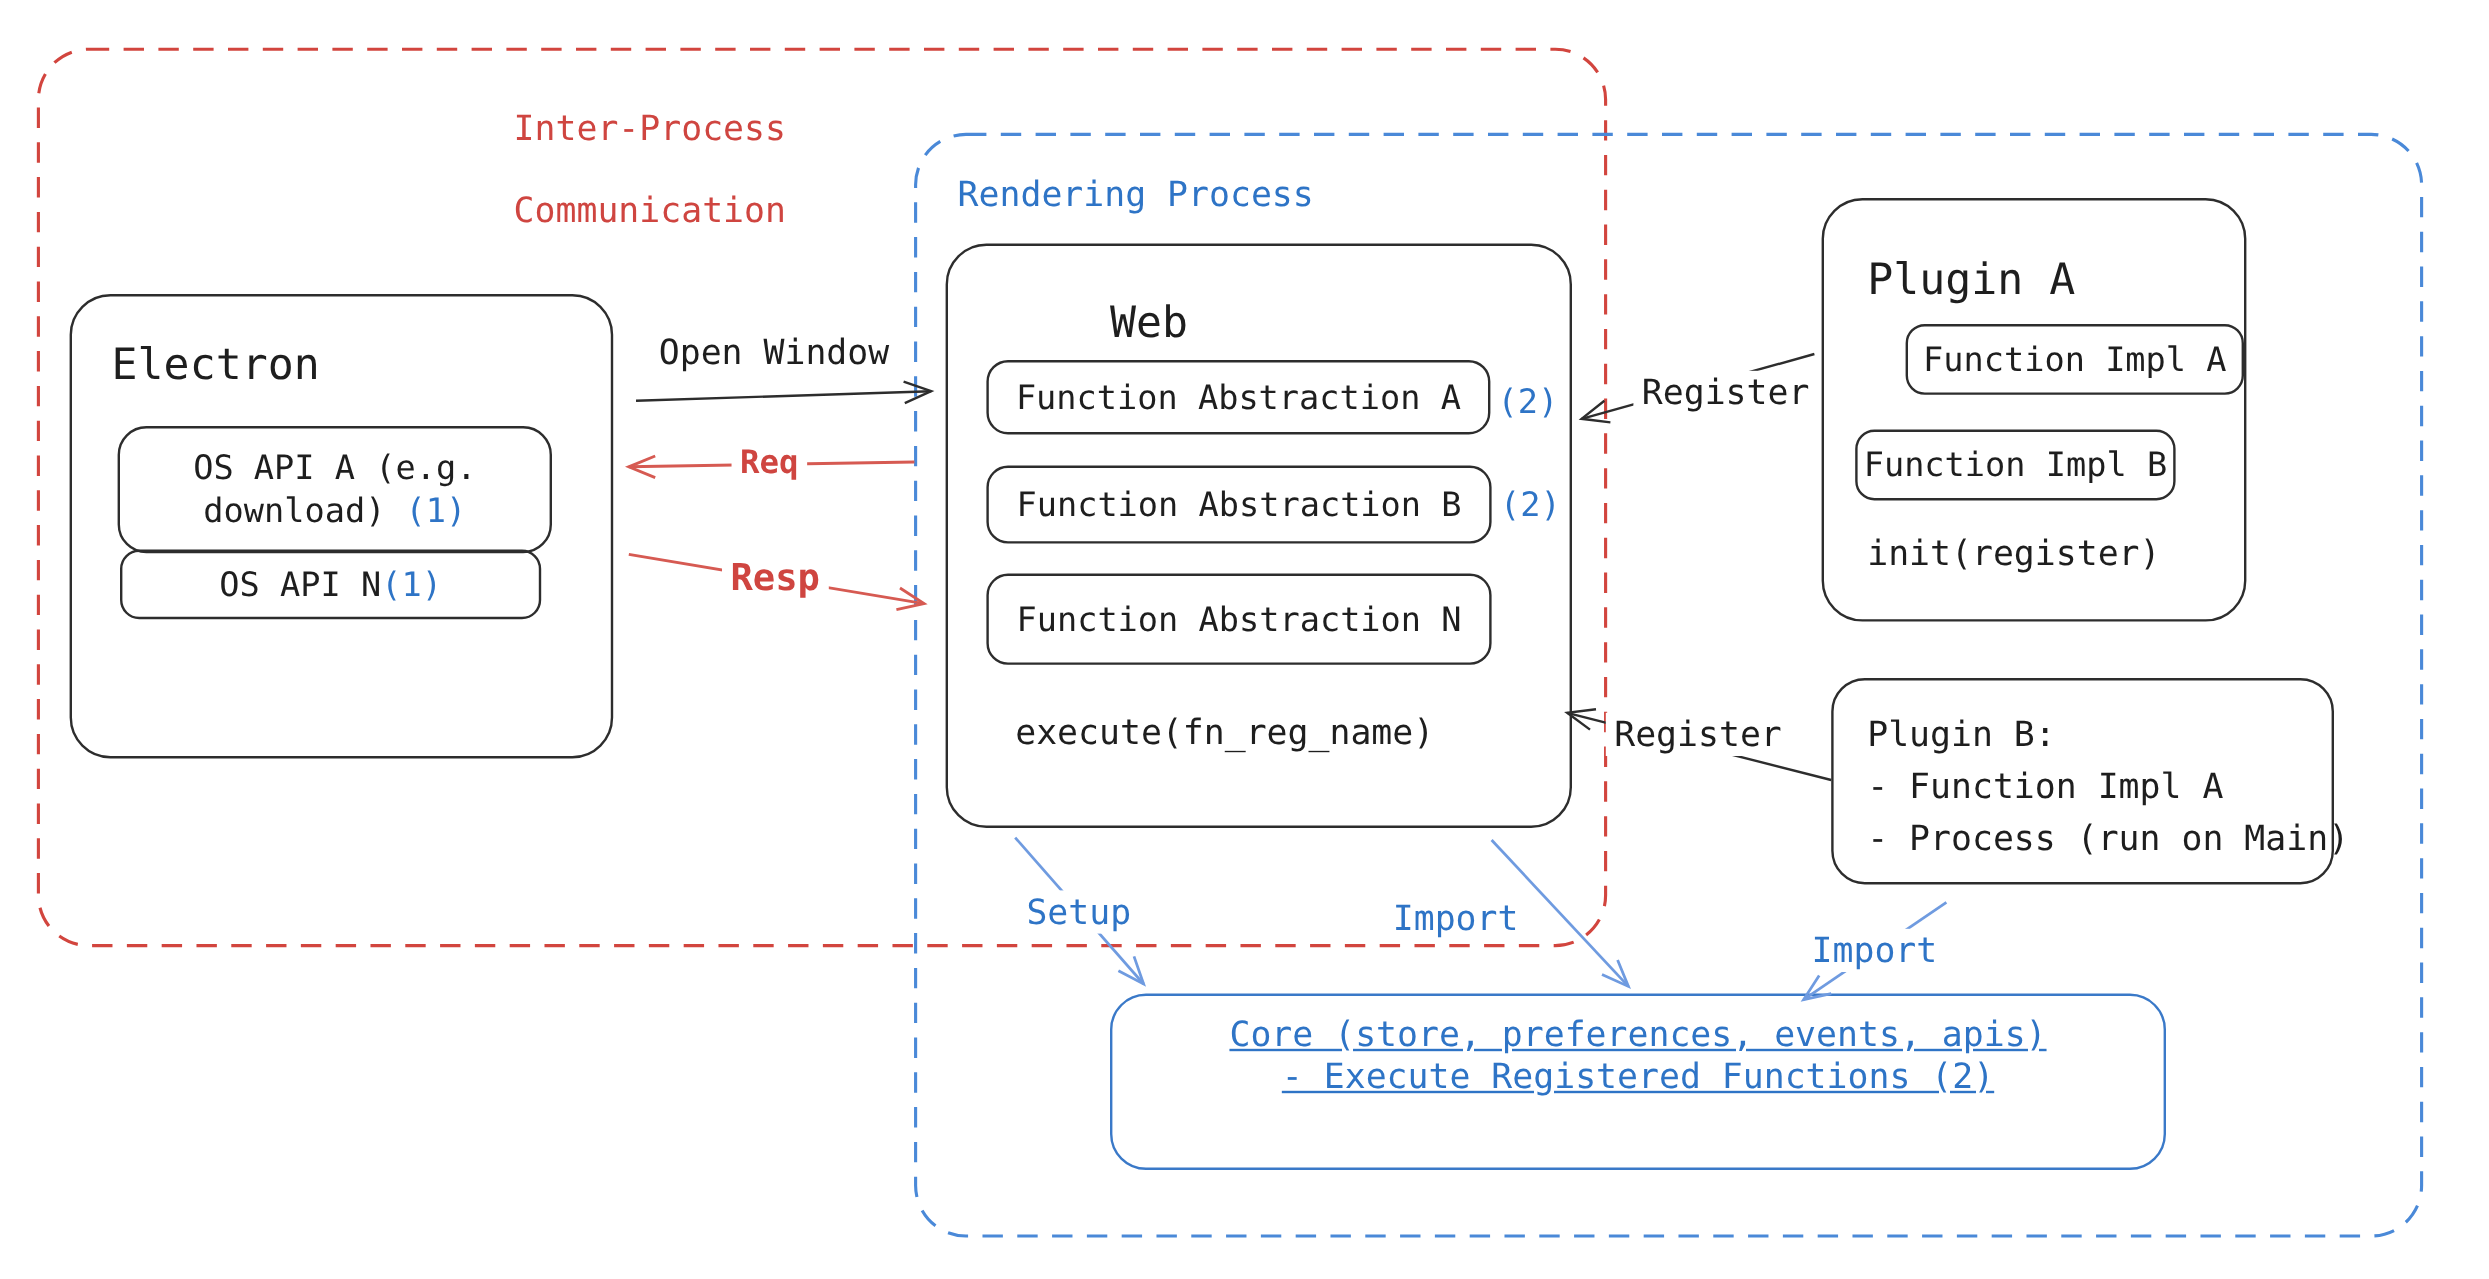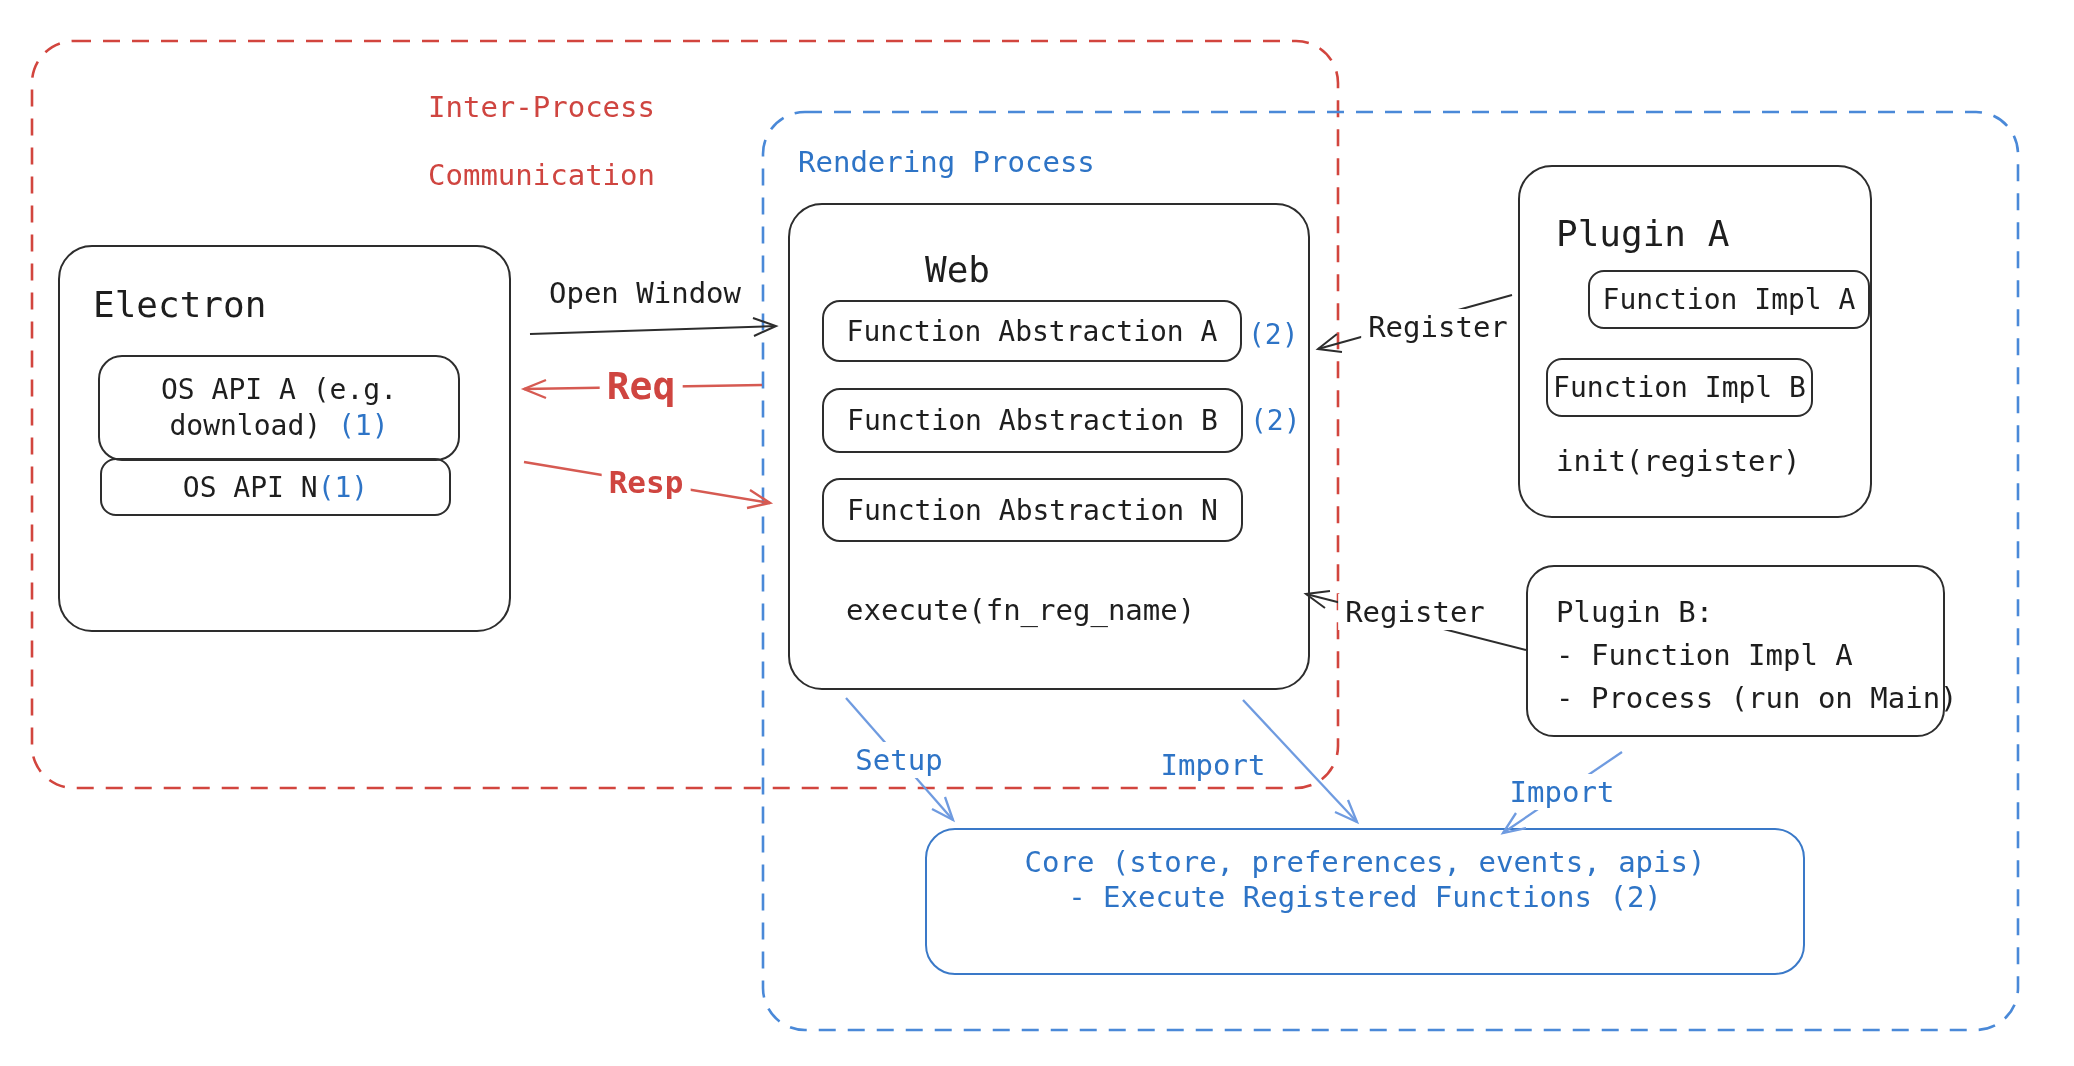--- a/index.html
+++ b/index.html
@@ -50,34 +50,34 @@
 
 <div class="box z10" style="left:788px;top:203px;width:522px;height:487px;"></div>
 <div class="boxtitle z10" style="left:925px;top:249px;">Web</div>
 
 <div class="smallbox z10" style="left:822px;top:300px;width:420px;height:62px;border-radius:18px;">Function Abstraction A</div>
 <div class="badge" style="left:1248px;top:318px;">(2)</div>
 
 <div class="smallbox z10" style="left:822px;top:388px;width:421px;height:65px;border-radius:18px;">Function Abstraction B</div>
 <div class="badge" style="left:1250px;top:404px;">(2)</div>
 
-<div class="smallbox z10" style="left:822px;top:478px;width:421px;height:64px;border-radius:18px;">Function Abstraction N</div>
+<div class="smallbox z10" style="left:822px;top:478px;width:421px;height:76px;border-radius:18px;">Function Abstraction N</div>
 
 <div class="lbl" style="left:846px;top:594px;">execute(fn_reg_name)</div>
 
 <div class="box z10" style="left:1518px;top:165px;width:354px;height:353px;"></div>
 <div class="boxtitle z10" style="left:1556px;top:213px;">Plugin A</div>
 <div class="smallbox z10" style="left:1540px;top:270px;width:282px;height:59px;margin-left:48px;">Function Impl A</div>
 <div class="smallbox z10" style="left:1546px;top:358px;width:267px;height:59px;">Function Impl B</div>
 <div class="lbl" style="left:1556px;top:445px;">init(register)</div>
 
 <div class="box z10" style="left:1526px;top:565px;width:419px;height:172px;border-radius:28px;"></div>
 <div class="lbl" style="left:1556px;top:591px;line-height:43px;"><span>Plugin B:</span><br><span>- Function Impl A</span><br><span>- Process (run on Main)</span></div>
 
-<div class="corebox z10" style="left:925px;top:828px;width:880px;height:147px;">
+<div class="corebox z10" style="left:925px;top:828px;width:880px;height:147px;text-decoration:underline;">
   <div>Core (store, preferences, events, apis)</div>
   <div>- Execute Registered Functions (2)</div>
 </div>
 
 <svg class="overlay" width="2074" height="1066" viewBox="0 0 2074 1066">
 
   <g stroke="#2d2d2d" stroke-width="2" fill="none">
     <path d="M530,334 L776,326"></path>
     <path d="M754,336 L776,326 L753,318"></path>
   </g>
@@ -112,19 +112,19 @@
     <path d="M1335,812 L1357,822 L1348,800"></path>
   </g>
 
   <g stroke="#6f9be0" stroke-width="2.3" fill="none">
     <path d="M1622,752 L1503,833"></path>
     <path d="M1516,813 L1503,833 L1526,828"></path>
   </g>
 </svg>
 
 <div class="arrowlbl" style="left:645px;top:293px;background:transparent;">Open Window</div>
-<div class="arrowlbl red" style="left:641px;top:386px;font-size:38px;font-weight:600;">Req</div>
+<div class="arrowlbl red" style="left:641px;top:386px;font-size:27px;font-weight:600;">Req</div>
 <div class="arrowlbl red" style="left:646px;top:482px;font-size:31px;font-weight:600;">Resp</div>
 <div class="arrowlbl" style="left:1438px;top:327px;">Register</div>
 <div class="arrowlbl" style="left:1415px;top:612px;">Register</div>
 <div class="arrowlbl blue" style="left:899px;top:760px;">Setup</div>
 <div class="arrowlbl blue" style="left:1213px;top:765px;">Import</div>
 <div class="arrowlbl blue" style="left:1562px;top:792px;">Import</div>
 
 </body></html>

